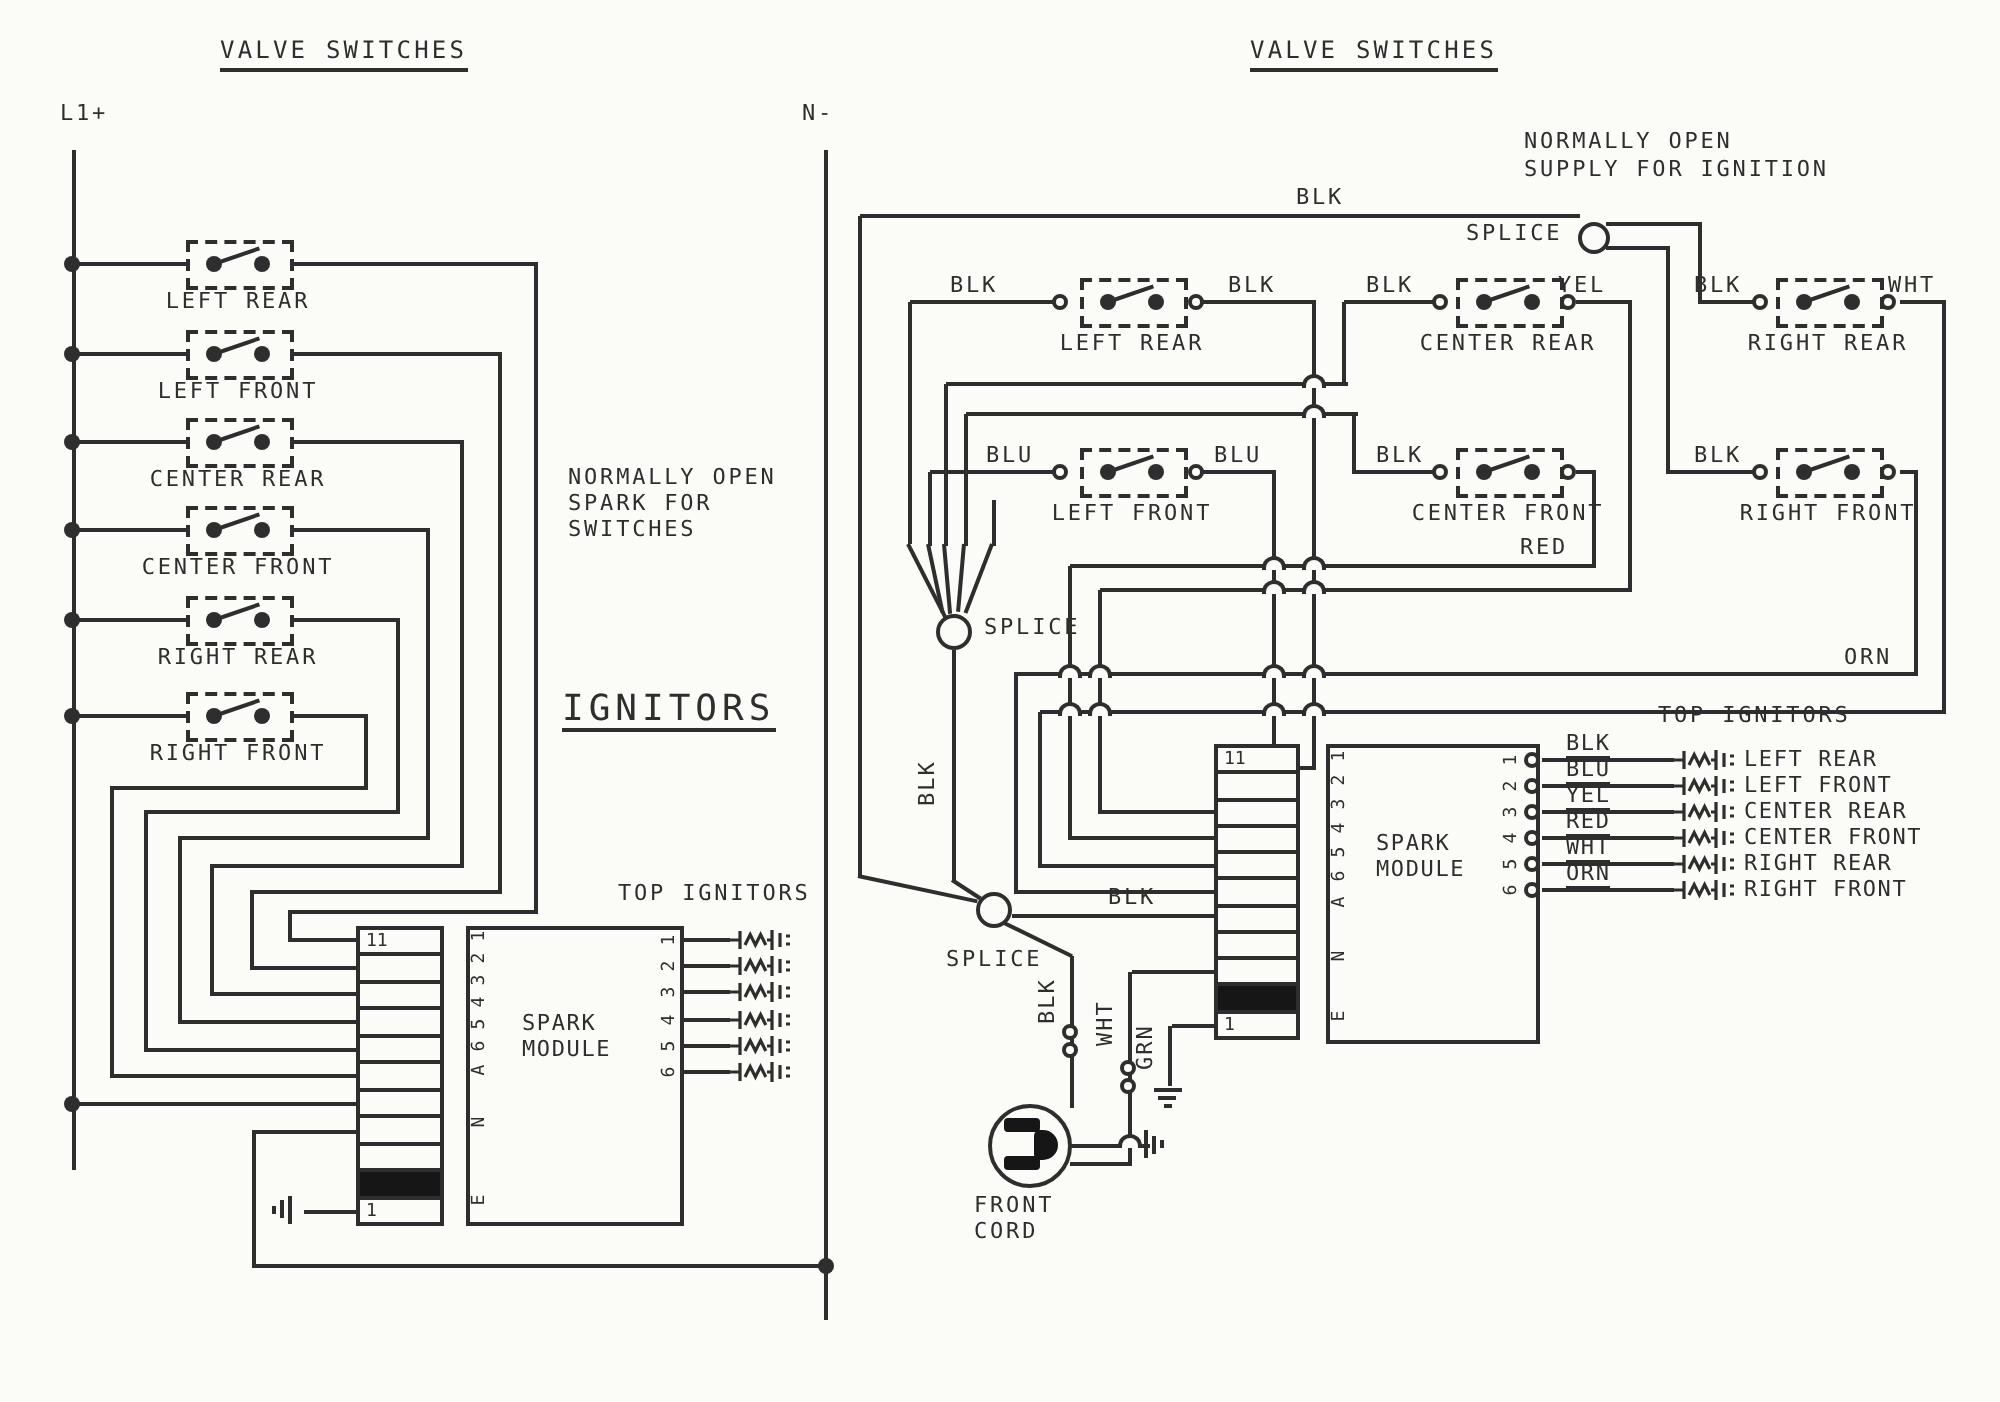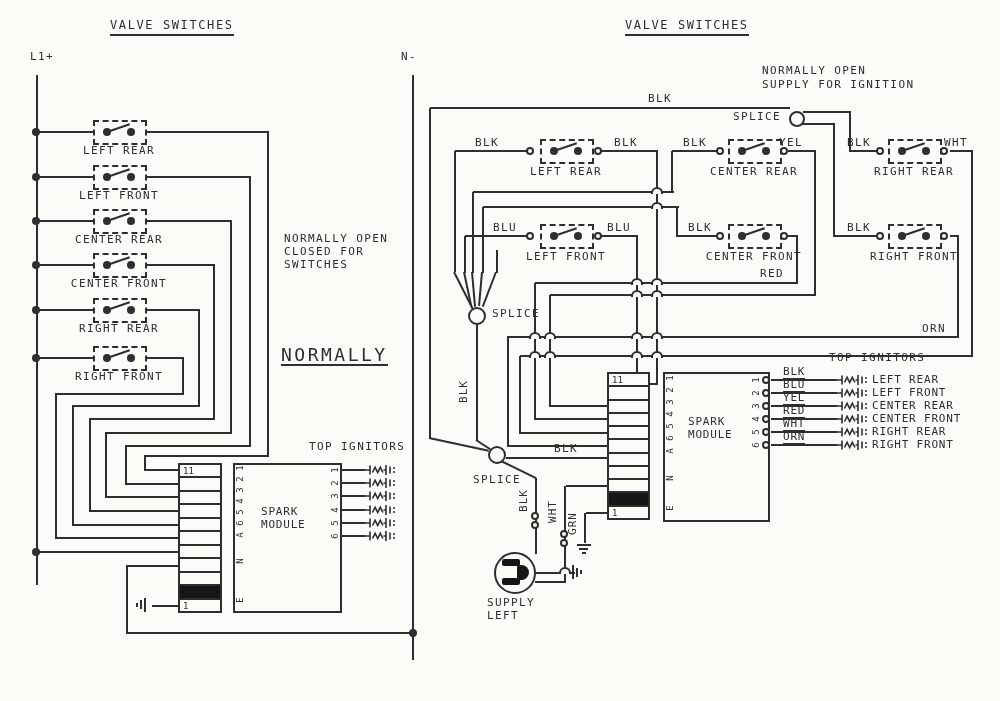--- a/index.html
+++ b/index.html
@@ -146,23 +146,23 @@
   <div class="lbl ctr" style="left:58px;top:190px;width:122px">LEFT FRONT</div>
   <div class="lbl ctr" style="left:58px;top:234px;width:122px">CENTER REAR</div>
   <div class="lbl ctr" style="left:58px;top:278px;width:122px">CENTER FRONT</div>
   <div class="lbl ctr" style="left:58px;top:323px;width:122px">RIGHT REAR</div>
   <div class="lbl ctr" style="left:58px;top:371px;width:122px">RIGHT FRONT</div>
 
   <div class="lbl title" style="left:110px;top:19px">VALVE SWITCHES</div>
   <div class="lbl" style="left:30px;top:51px">L1+</div>
   <div class="lbl" style="left:401px;top:51px">N-</div>
   <div class="lbl" style="left:284px;top:233px">NORMALLY OPEN</div>
-  <div class="lbl" style="left:284px;top:246px">CLOSED FOR</div>
+  <div class="lbl" style="left:284px;top:246px">SPARK FOR</div>
   <div class="lbl" style="left:284px;top:259px">SWITCHES</div>
-  <div class="lbl big" style="left:281px;top:349px">NORMALLY</div>
+  <div class="lbl big" style="left:281px;top:349px">IGNITORS</div>
   <div class="lbl" style="left:309px;top:441px">TOP IGNITORS</div>
 
   <div class="box" style="left:178px;top:463px;width:44px;height:150px">
     <div class="cells" style="left:0;top:0;right:0;bottom:0">
       <div class="cell">
           <span class="sm9">11</span>
         </div>
       <div class="cell"></div>
         <div class="cell"></div>
         <div class="cell"></div>
@@ -481,22 +481,22 @@
 
   <div class="oc" style="left:531px;top:512px"></div>
   <div class="oc" style="left:531px;top:521px"></div>
   <div class="oc" style="left:560px;top:530px"></div>
   <div class="oc" style="left:560px;top:539px"></div>
 
   <div class="box circ" style="left:494px;top:552px;width:42px;height:42px"></div>
   <div class="prong" style="left:502px;top:559px;width:18px;height:7px"></div>
   <div class="prong" style="left:502px;top:578px;width:18px;height:7px"></div>
   <div class="prong" style="left:517px;top:565px;width:12px;height:15px;border-radius:3px 8px 8px 3px"></div>
-  <div class="lbl" style="left:487px;top:597px">SUPPLY</div>
-  <div class="lbl" style="left:487px;top:610px">LEFT</div>
+  <div class="lbl" style="left:487px;top:597px">FRONT</div>
+  <div class="lbl" style="left:487px;top:610px">CORD</div>
 
   <div class="gnd" style="left:577px;top:544px">
     <i class="b1"></i>
       <i class="b2"></i>
       <i class="b3"></i>
   </div>
   <div class="gnd" style="left:570px;top:567px;transform:rotate(-90deg)">
     <i class="b1"></i>
       <i class="b2"></i>
       <i class="b3"></i>

